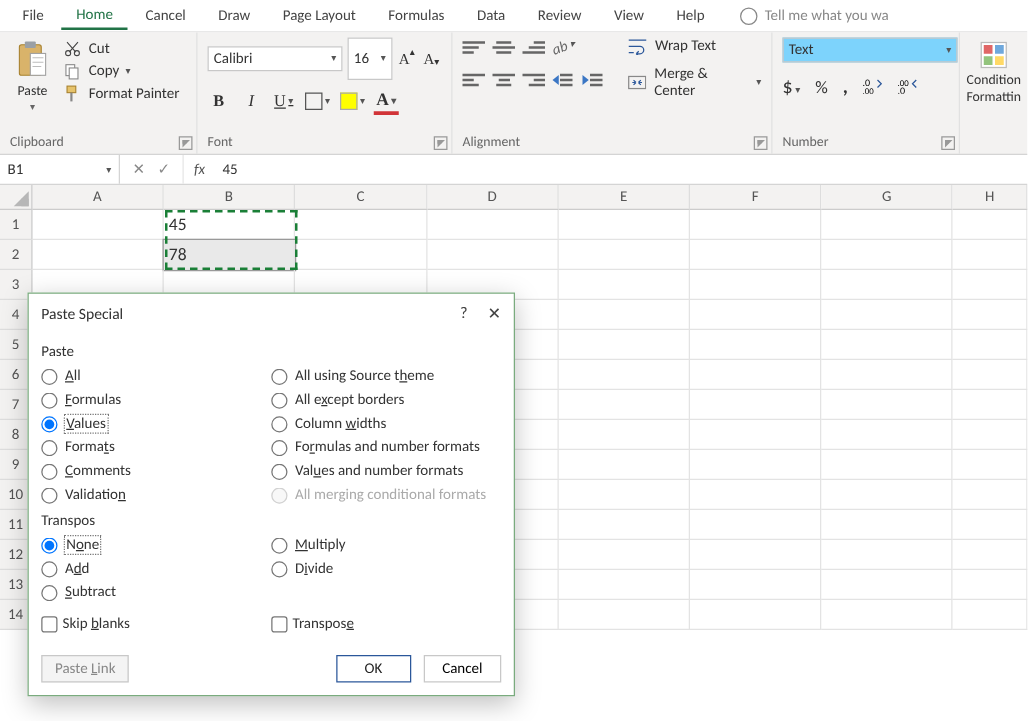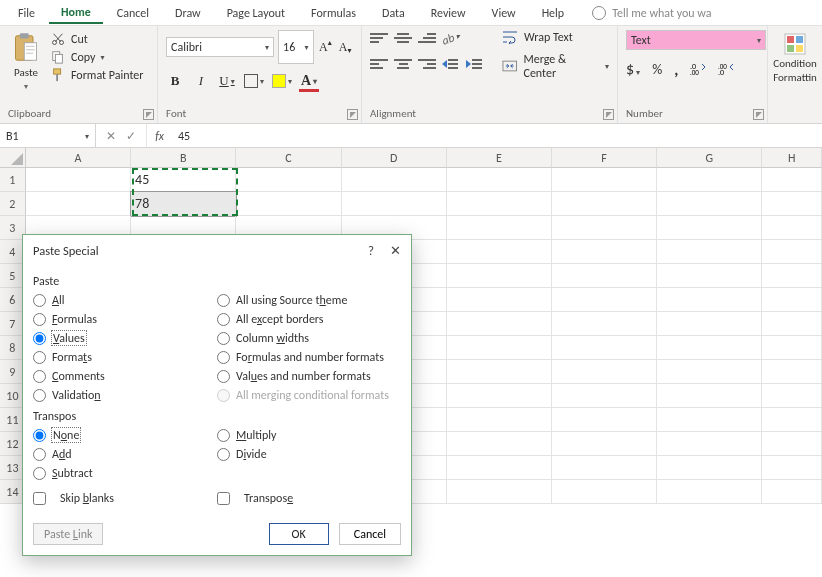--- a/index.html
+++ b/index.html
@@ -2,21 +2,21 @@
 <html><head>
 <meta charset="utf-8">
 <style>
 * { box-sizing: border-box; margin: 0; padding: 0; font-family: "Segoe UI", Calibri, Arial, sans-serif; }
 html, body { width: 822px; height: 577px; overflow: hidden; background: #fff; }
 body { font-size: 12px; color: #333; }
 
 
 .menubar { display: flex; align-items: center; height: 26px; background: #fff; border-bottom: 1px solid #e1e1e1; padding: 0 6px; gap: 2px; }
 .menubar .tab { padding: 3px 12px; color: #444; cursor: default; }
-.menubar .tab.active { color: #217346; border-bottom: 2px solid #217346; font-weight: 700; }
+.menubar .tab.active { color: #217346; border-bottom: 2px solid #217346; font-weight: 400; }
 .menubar .tellme { display: flex; align-items: center; gap: 6px; margin-left: 14px; color: #888; }
 .bulb { width: 14px; height: 14px; border: 1.5px solid #888; border-radius: 50%; display: inline-block; }
 
 
 .ribbon { display: flex; height: 98px; background: #f3f2f1; border-bottom: 1px solid #d4d4d4; }
 .group { border-right: 1px solid #e1e1e1; padding: 4px 8px 0 8px; display: flex; flex-direction: column; justify-content: space-between; position: relative; }
 .group-label { text-align: left; font-size: 11px; color: #666; padding: 2px 0 3px 0; }
 .group .dbl { position: absolute; right: 3px; bottom: 3px; width: 11px; height: 11px; border: 1px solid #999; }
 .group .dbl::after { content:''; position: absolute; right: 1px; bottom: 1px; border: 3px solid transparent; border-top-color:#999; border-left-color:#999; }
 
@@ -54,21 +54,21 @@
 .orient { width:18px;height:16px;color:#666;font-style:italic;font-size:12px;display:flex;align-items:center;justify-content:center;transform:rotate(-20deg);}
 .indent { width:18px;height:16px;display:flex;align-items:center;gap:1px;}
 .indent .bar{display:flex;flex-direction:column;gap:2px;}
 .indent .bar span{display:block;width:10px;height:2px;background:#666;}
 .tri-l{width:0;height:0;border-top:4px solid transparent;border-bottom:4px solid transparent;border-right:5px solid #3a76c4;}
 .tri-r{width:0;height:0;border-top:4px solid transparent;border-bottom:4px solid transparent;border-left:5px solid #3a76c4;}
 .wrap-merge { display:flex; flex-direction:column; gap:8px; margin-left:10px; }
 .wm { display:flex; align-items:center; gap:6px; font-size:12px; }
 .wm svg { width:16px; height:14px; }
 
-.num-select { width:140px;height:20px;background:#f9a8d4;border:1px solid #c8c8c8;display:flex;align-items:center;padding:0 4px;font-size:12px;justify-content:space-between;}
+.num-select { width:140px;height:20px;background:#7dd3fc;border:1px solid #c8c8c8;display:flex;align-items:center;padding:0 4px;font-size:12px;justify-content:space-between;}
 .num-row2{display:flex;align-items:center;gap:12px;margin-top:10px;}
 .money{font-size:16px;}
 .pct{font-size:14px;}
 .comma{font-size:16px;font-weight:700;}
 .decbtn{font-size:11px;position:relative;}
 
 .cond { display:flex;flex-direction:column;align-items:center;gap:2px;padding:2px 2px;justify-content:center;}
 .cond svg{width:24px;height:24px;}
 .cond .tiny{font-size:11px;line-height:1.1;text-align:center;}
 
@@ -102,21 +102,21 @@
 .dlg-title { display:flex; align-items:center; justify-content:space-between; padding:8px 10px 6px 10px; font-size:12.5px; }
 .dlg-title .icons { display:flex; gap:16px; font-size:13px; color:#444;}
 .dlg-body { padding: 4px 10px 10px 10px; }
 .sec-label { font-size:12px; margin:6px 0 4px 0; }
 .opts { display:flex; }
 .optcol { width:50%; display:flex; flex-direction:column; gap:3px; }
 .radio { display:flex; align-items:center; gap:6px; font-size:12px; padding:1px 0;}
 .radio input { margin:0; }
 .radio.disabled { color:#aaa; }
 .chkrow { display:flex; margin-top:10px; }
-.chkrow .chk { width:50%; display:flex; align-items:center; gap:14px; font-size:12px;}
+.chkrow .chk { width:50%; display:flex; align-items:center; gap:4px; font-size:12px;}
 .dlg-foot { display:flex; align-items:center; justify-content:space-between; padding:8px 10px 10px 10px; }
 .linkbtn { border:1px solid #c8c8c8; background:#f4f4f4; color:#888; padding:3px 10px; font-size:12px; }
 .okcancel { display:flex; gap:10px; }
 .okbtn { border:1px solid #2b579a; background:#fff; padding:3px 22px; font-size:12px; color:#222;}
 .cancelbtn { border:1px solid #c8c8c8; background:#fff; padding:3px 14px; font-size:12px;}
 .u { text-decoration: underline; }
 .boxed { outline: 1px dotted #777; padding: 0 1px; }
 </style>
 </head>
 <body>

